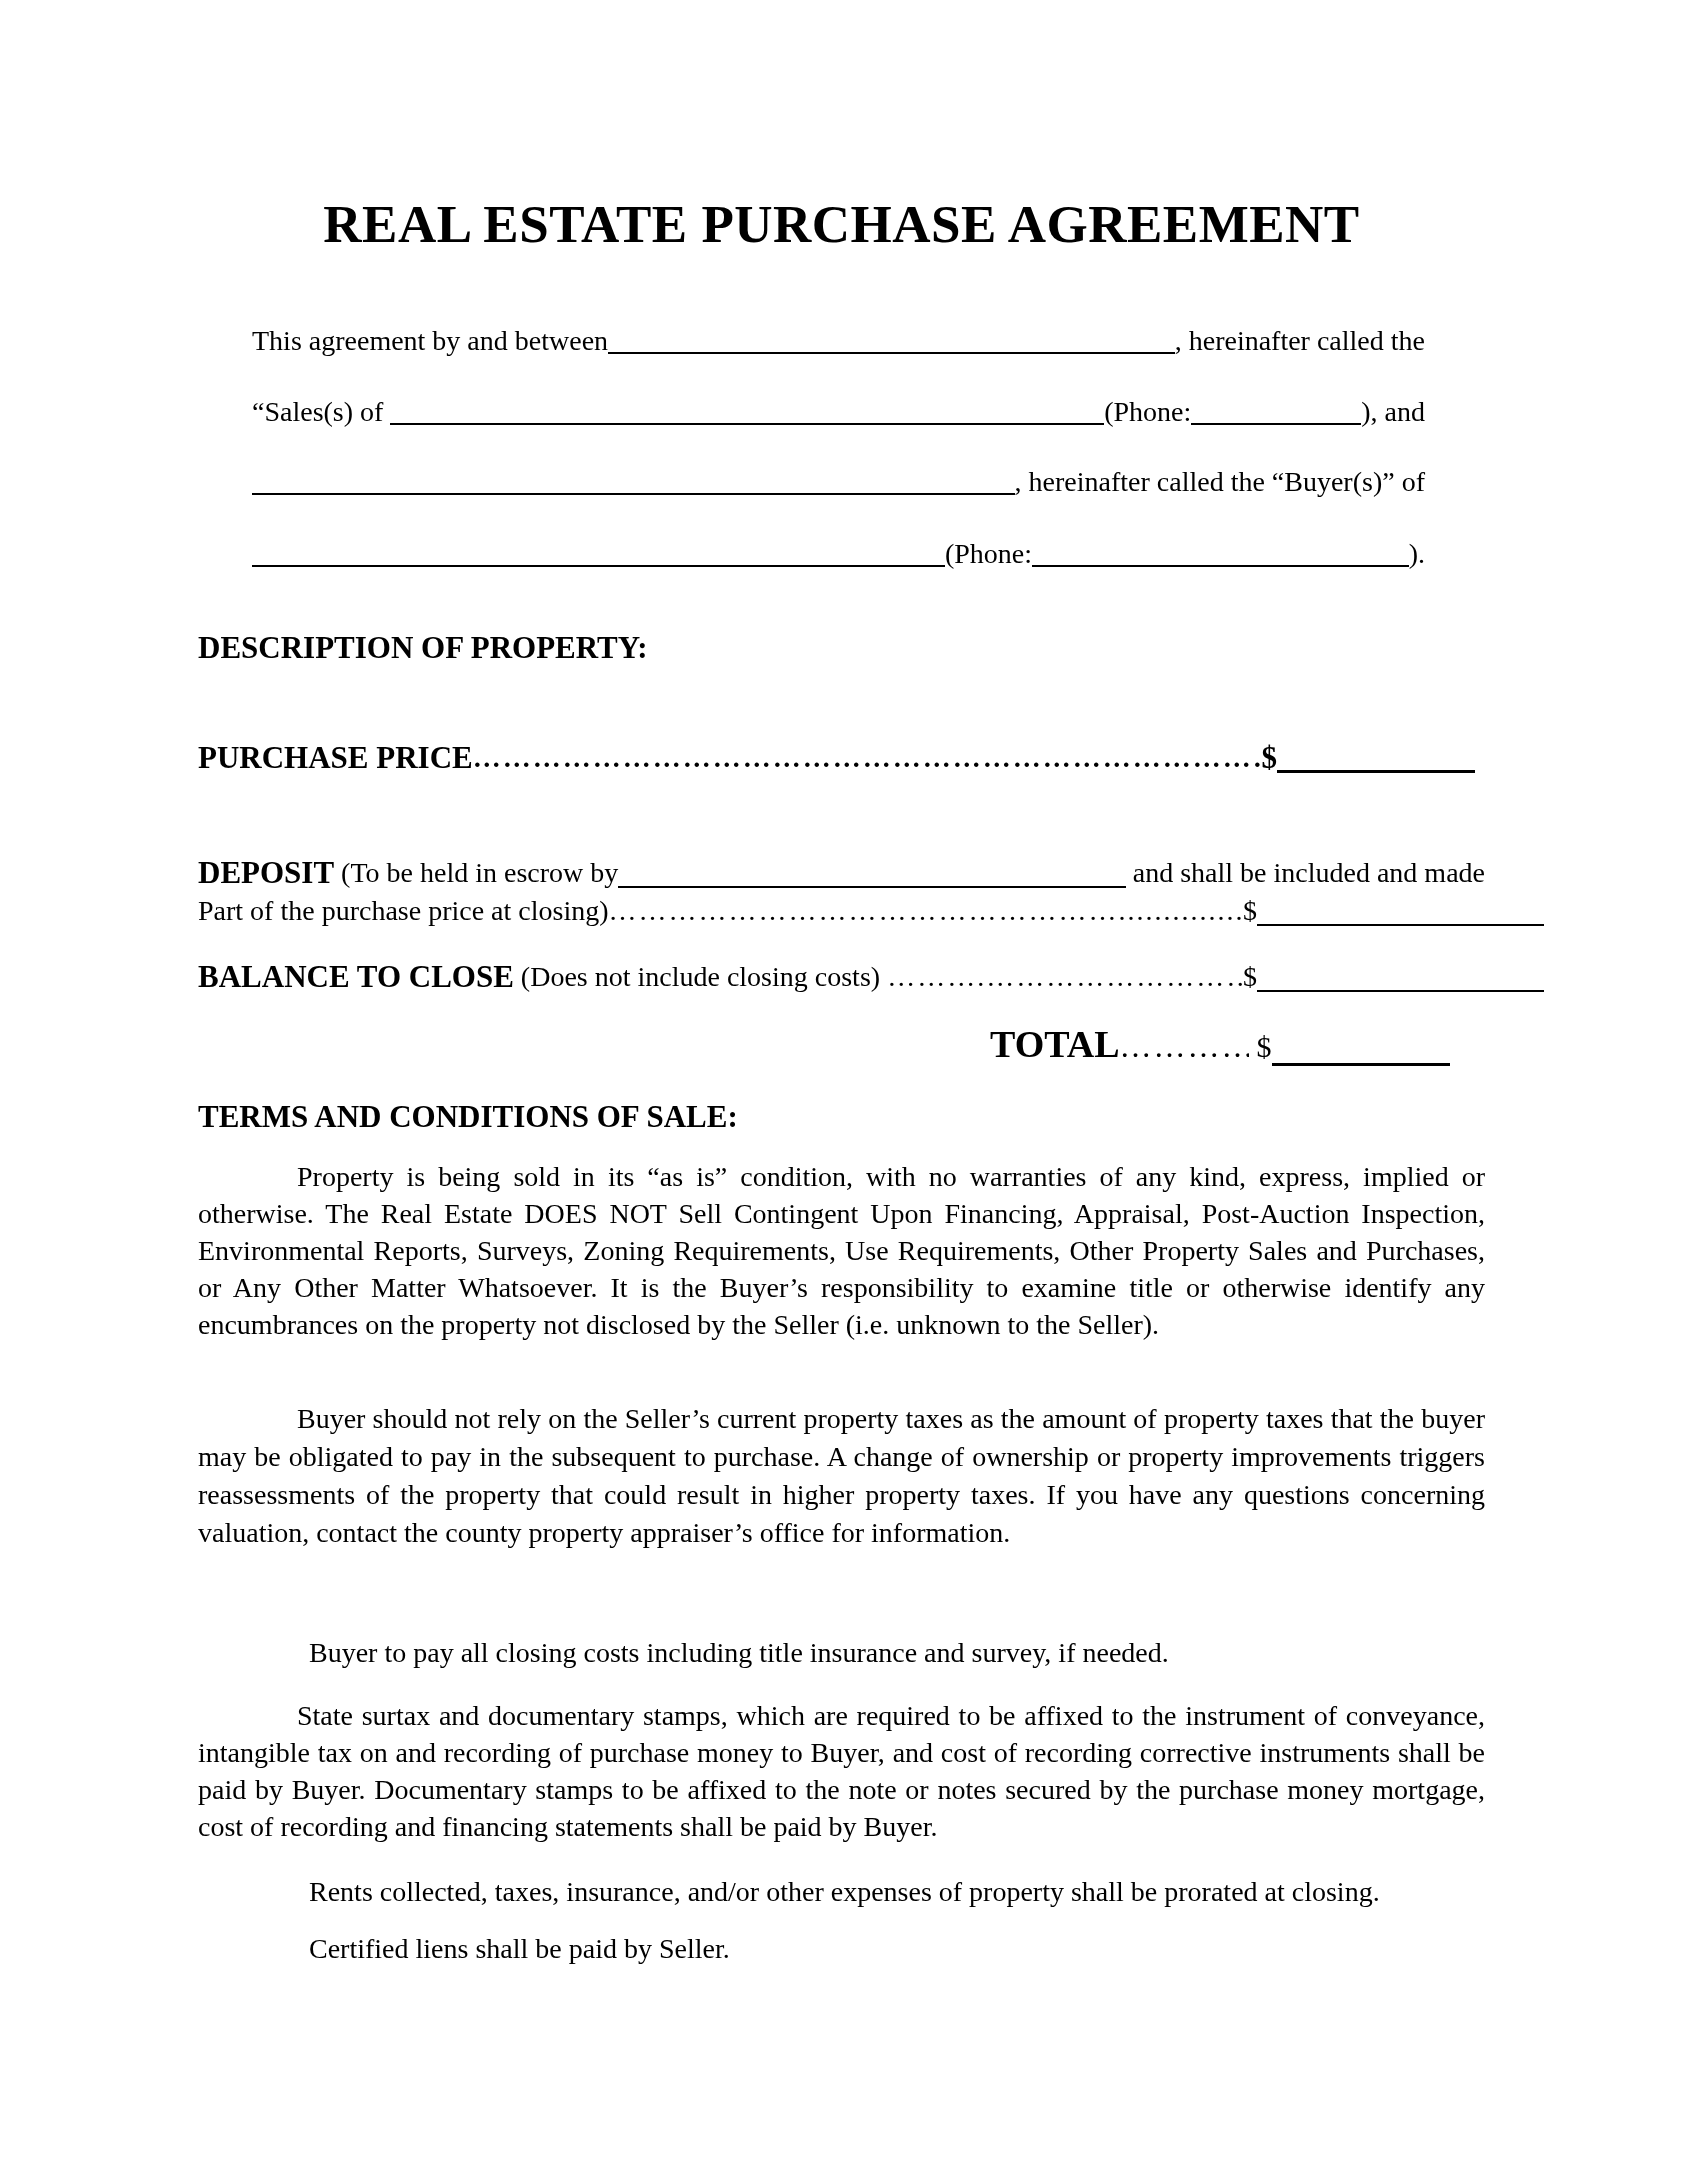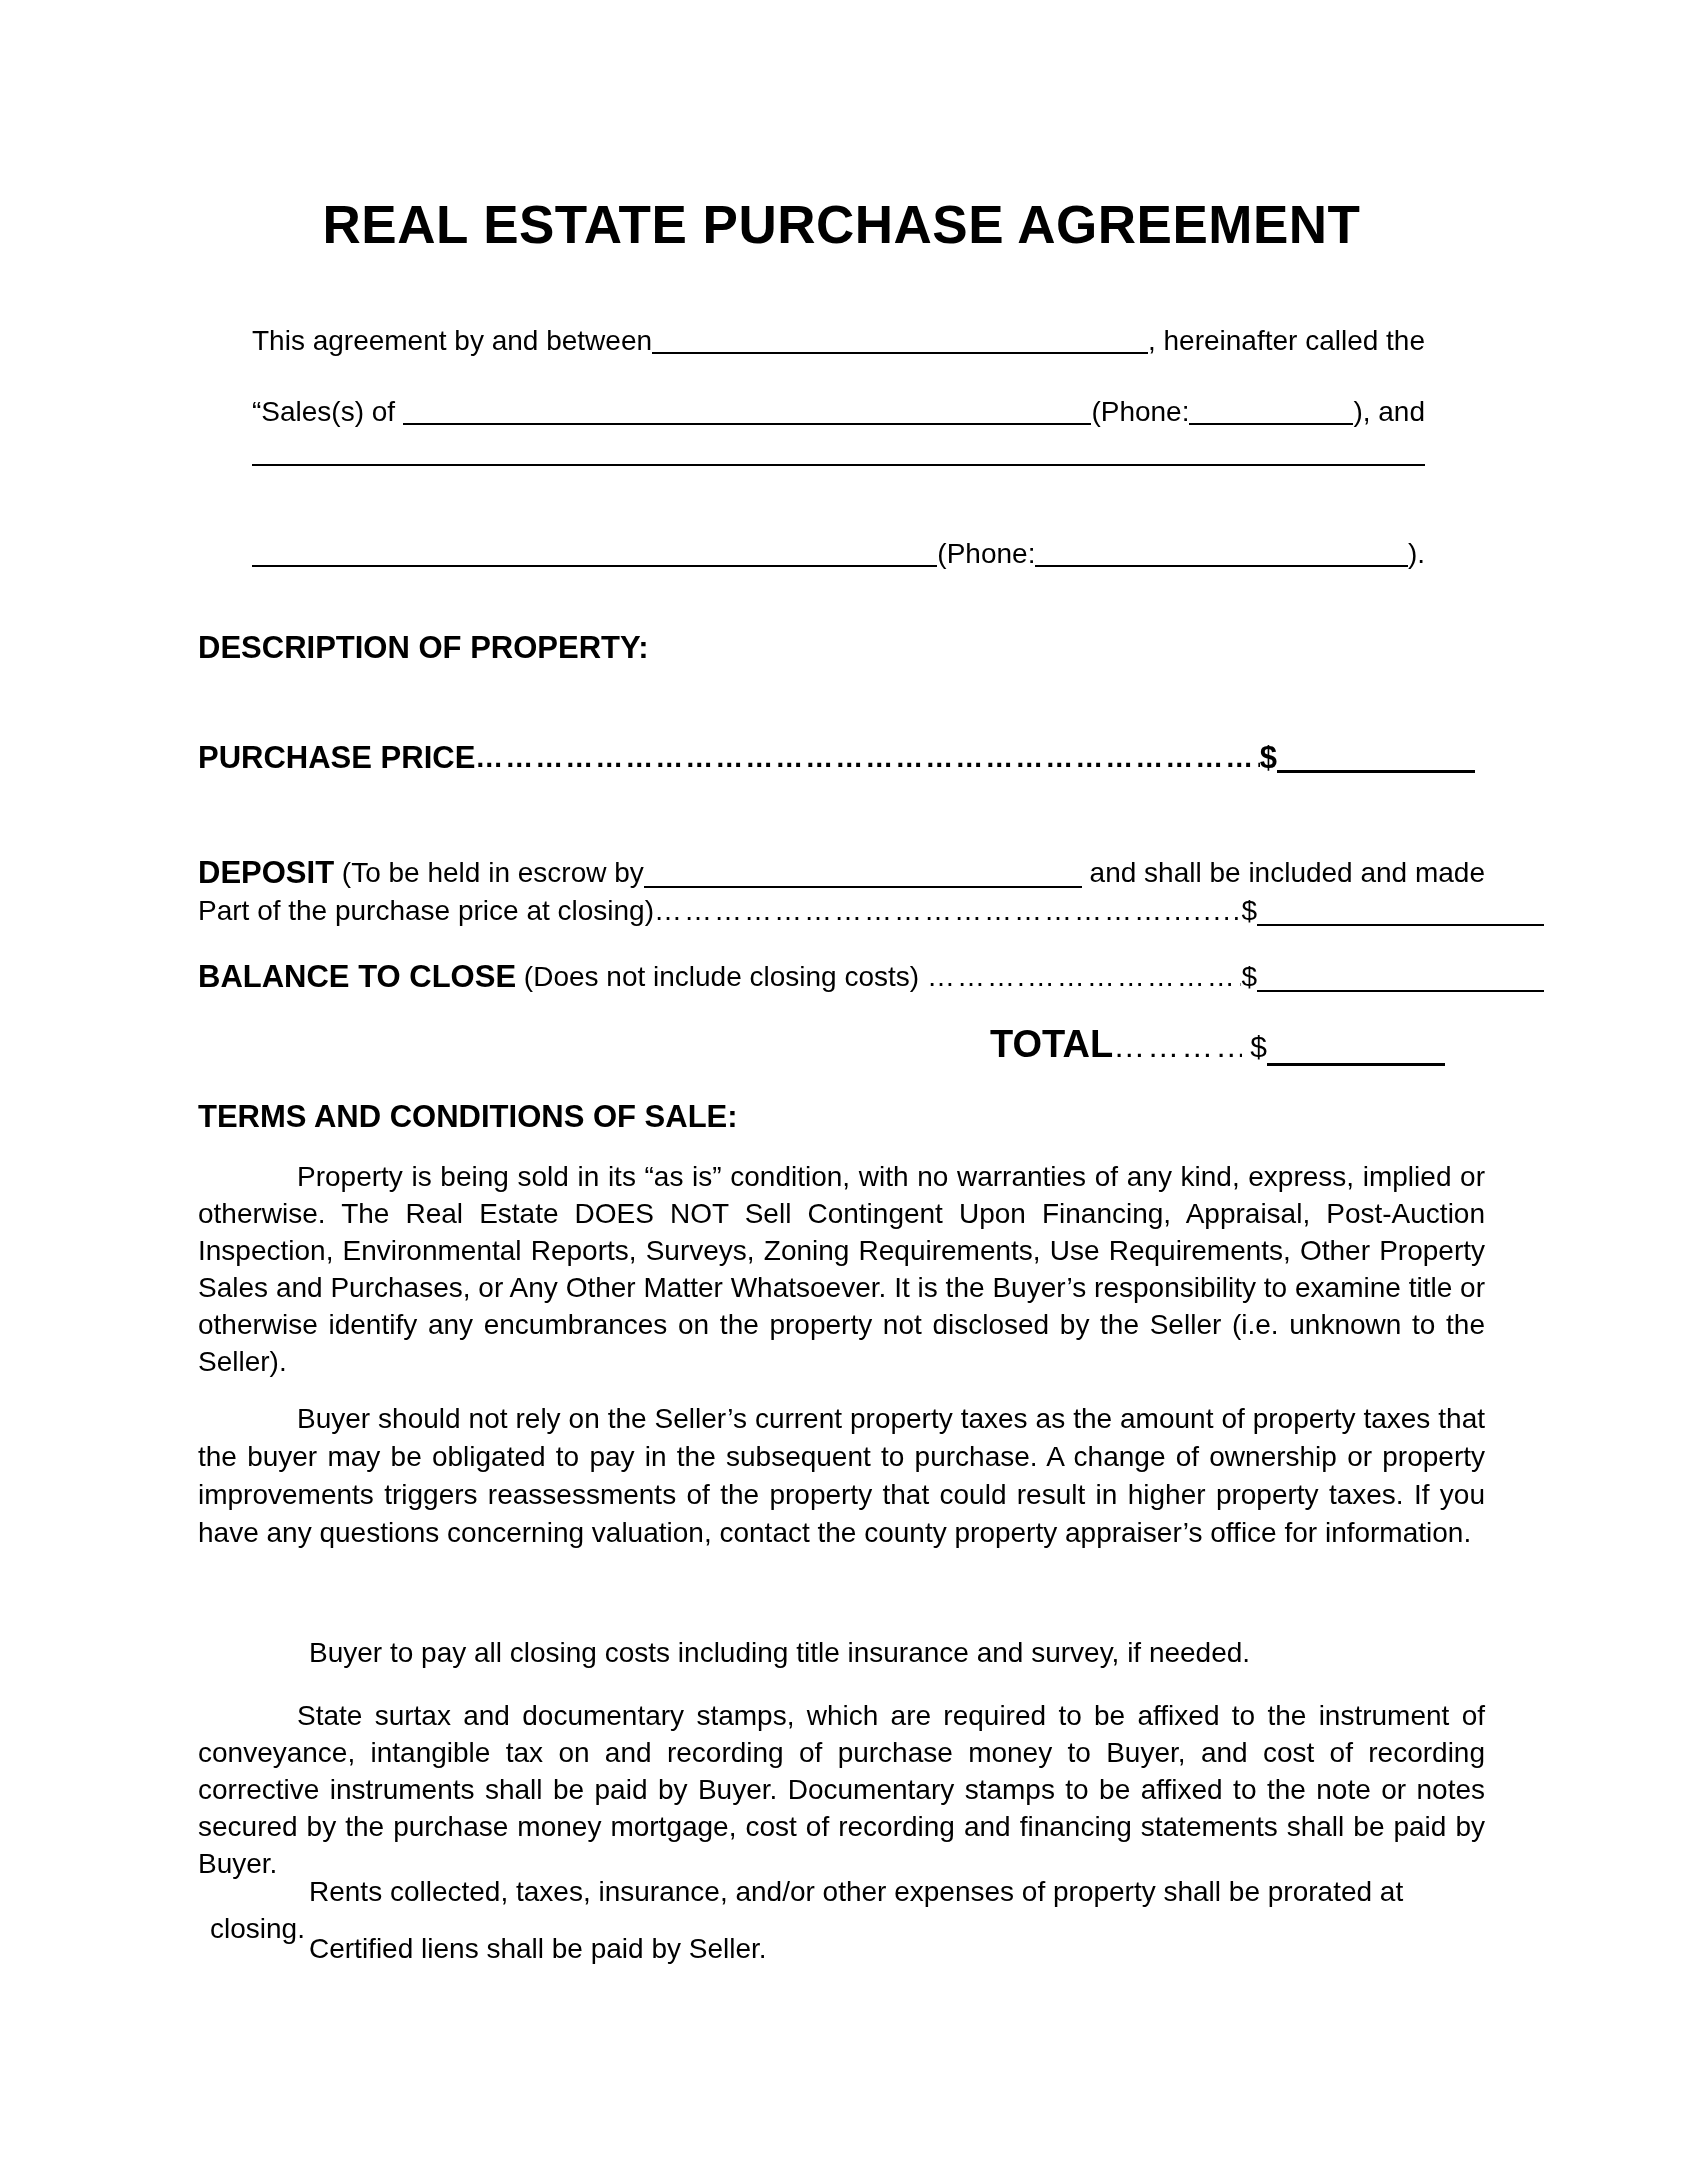--- a/index.html
+++ b/index.html
@@ -1,21 +1,21 @@
 <!DOCTYPE html>
 <html><head>
 <meta charset="utf-8">
 <style>
   html,body{margin:0;padding:0;background:#fff;}
   .page{
     position:relative;
     width:1683px;height:2178px;
     background:#ffffff;
     color:#000;
-    font-family:Liberation Sans, sans-serif;
+    font-family:Liberation Serif, serif;
     overflow:hidden;
   }
   .abs{position:absolute;}
   .title{
     left:0;right:0;top:194px;
     text-align:center;
     font-size:53px;font-weight:bold;line-height:61px;
     letter-spacing:0.5px;
   }
   .subtitle{
@@ -92,20 +92,21 @@
   <div class="abs introrow" style="top:394px">
     <span>“Sales(s) of </span>
     <span class="blank" style="flex-grow:4.2"></span>
     <span>(Phone:</span>
     <span class="blank" style="flex-grow:1"></span>
     <span>), and</span>
   </div>
 
   <div class="abs introrow" style="top:464px">
     <span class="blank"></span>
+    <span>, hereinafter called the “Buyer(s)” of</span>
   </div>
 
   <div class="abs introrow" style="top:536px">
     <span class="blank" style="flex-grow:1.84"></span>
     <span>(Phone:</span>
     <span class="blank" style="flex-grow:1"></span>
     <span>).</span>
   </div>
 
   <div class="abs heading" style="top:628px">DESCRIPTION OF PROPERTY:</div>

